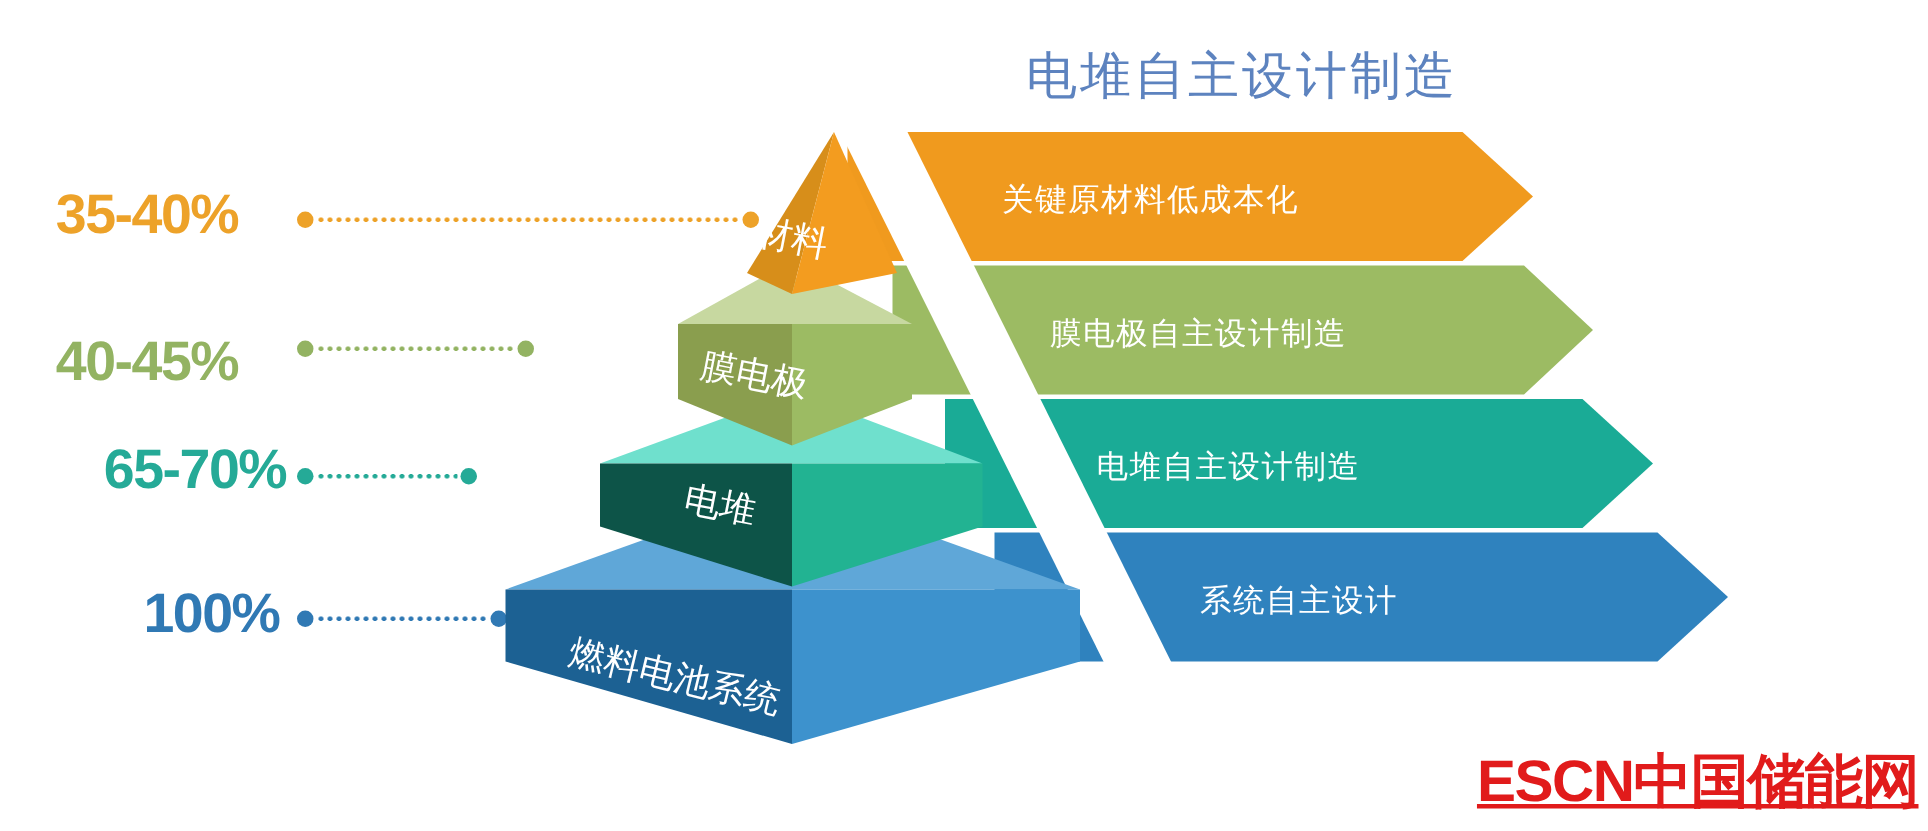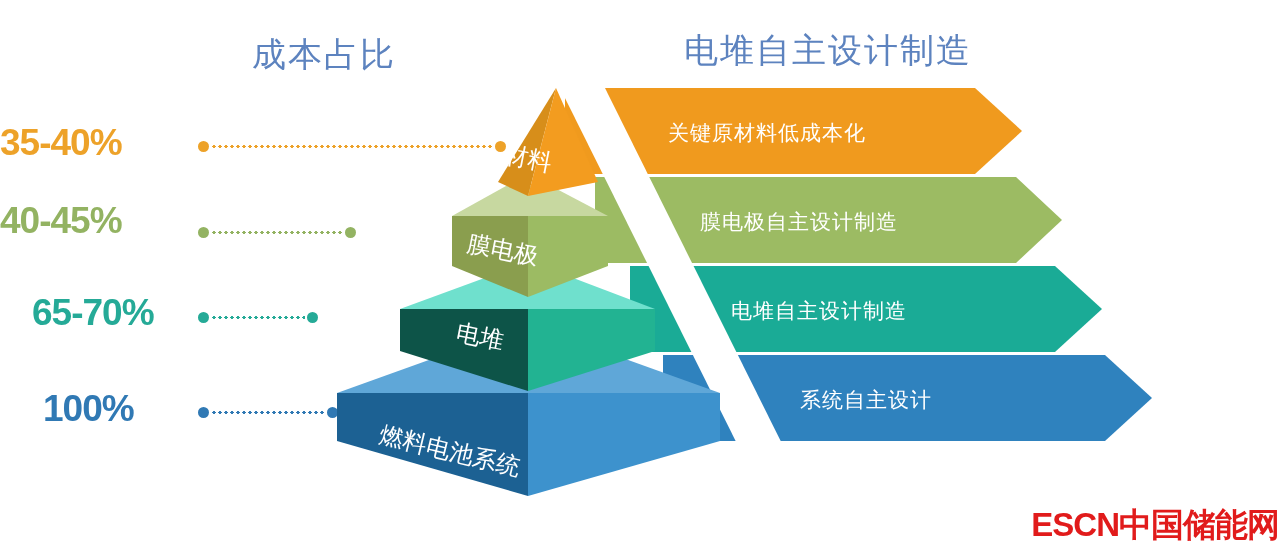--- a/index.html
+++ b/index.html
@@ -25,24 +25,24 @@
   #title-left{left:252px;top:32px;}
   #title-right{left:684px;top:28px;}
 
   
   .pct{
     position:absolute;
     font-size:37px;
     font-weight:bold;
     letter-spacing:-1px;
     white-space:nowrap;
-    text-align:left;
+    text-align:center;
   }
   #pct0{left:0;width:196px;top:122px;color:#eda229;}
-  #pct1{left:0;width:196px;top:200px;color:#93b362;}
+  #pct1{left:0;width:196px;top:220px;color:#93b362;}
   #pct2{left:0;width:196px;top:292px;color:#25aa97;padding-left:32px;}
   #pct3{left:0;width:196px;top:388px;color:#3079b4;padding-left:43px;}
 
   
   .conn{position:absolute;height:12px;display:flex;align-items:center;}
   .conn .dot{width:11px;height:11px;border-radius:50%;flex:0 0 auto;}
   .conn .dash{
     flex:1 1 auto;height:3px;margin:0 2px;
     background-image:radial-gradient(circle,currentColor 45%,transparent 50%);
     background-size:6px 3px;background-repeat:repeat-x;
@@ -70,33 +70,33 @@
     font-family:"Liberation Sans","DejaVu Sans",sans-serif;
     font-size:21px;
     font-weight:500;
     letter-spacing:1px;
   }
 
   
   #watermark{
     position:absolute;right:6px;bottom:6px;
     color:#e11b1b;
-    font-size:33px;
+    font-size:39px;
     font-weight:bold;
     letter-spacing:-1px;
     white-space:nowrap;
     font-family:"Liberation Sans","DejaVu Sans",sans-serif;
+    text-decoration:underline;
   }
 </style>
 </head>
 <body>
 
 <div id="stage">
 
-  <div class="title" id="title-left" style="color: rgb(93, 131, 191);">成本占比</div>
   <div class="title" id="title-right" style="color: rgb(93, 131, 191);">电堆自主设计制造</div>
 
   <div class="pct" id="pct0" style="color: rgb(237, 162, 41);">35-40%</div>
   <div class="pct" id="pct1" style="color: rgb(147, 179, 98);">40-45%</div>
   <div class="pct" id="pct2" style="color: rgb(37, 170, 151);">65-70%</div>
   <div class="pct" id="pct3" style="color: rgb(48, 121, 180);">100%</div>
 
   <div class="conn" id="conn0" style="color: rgb(237, 162, 41);">
     <span class="dot" style="background: rgb(237, 162, 41);"></span>
     <span class="dash"></span>

